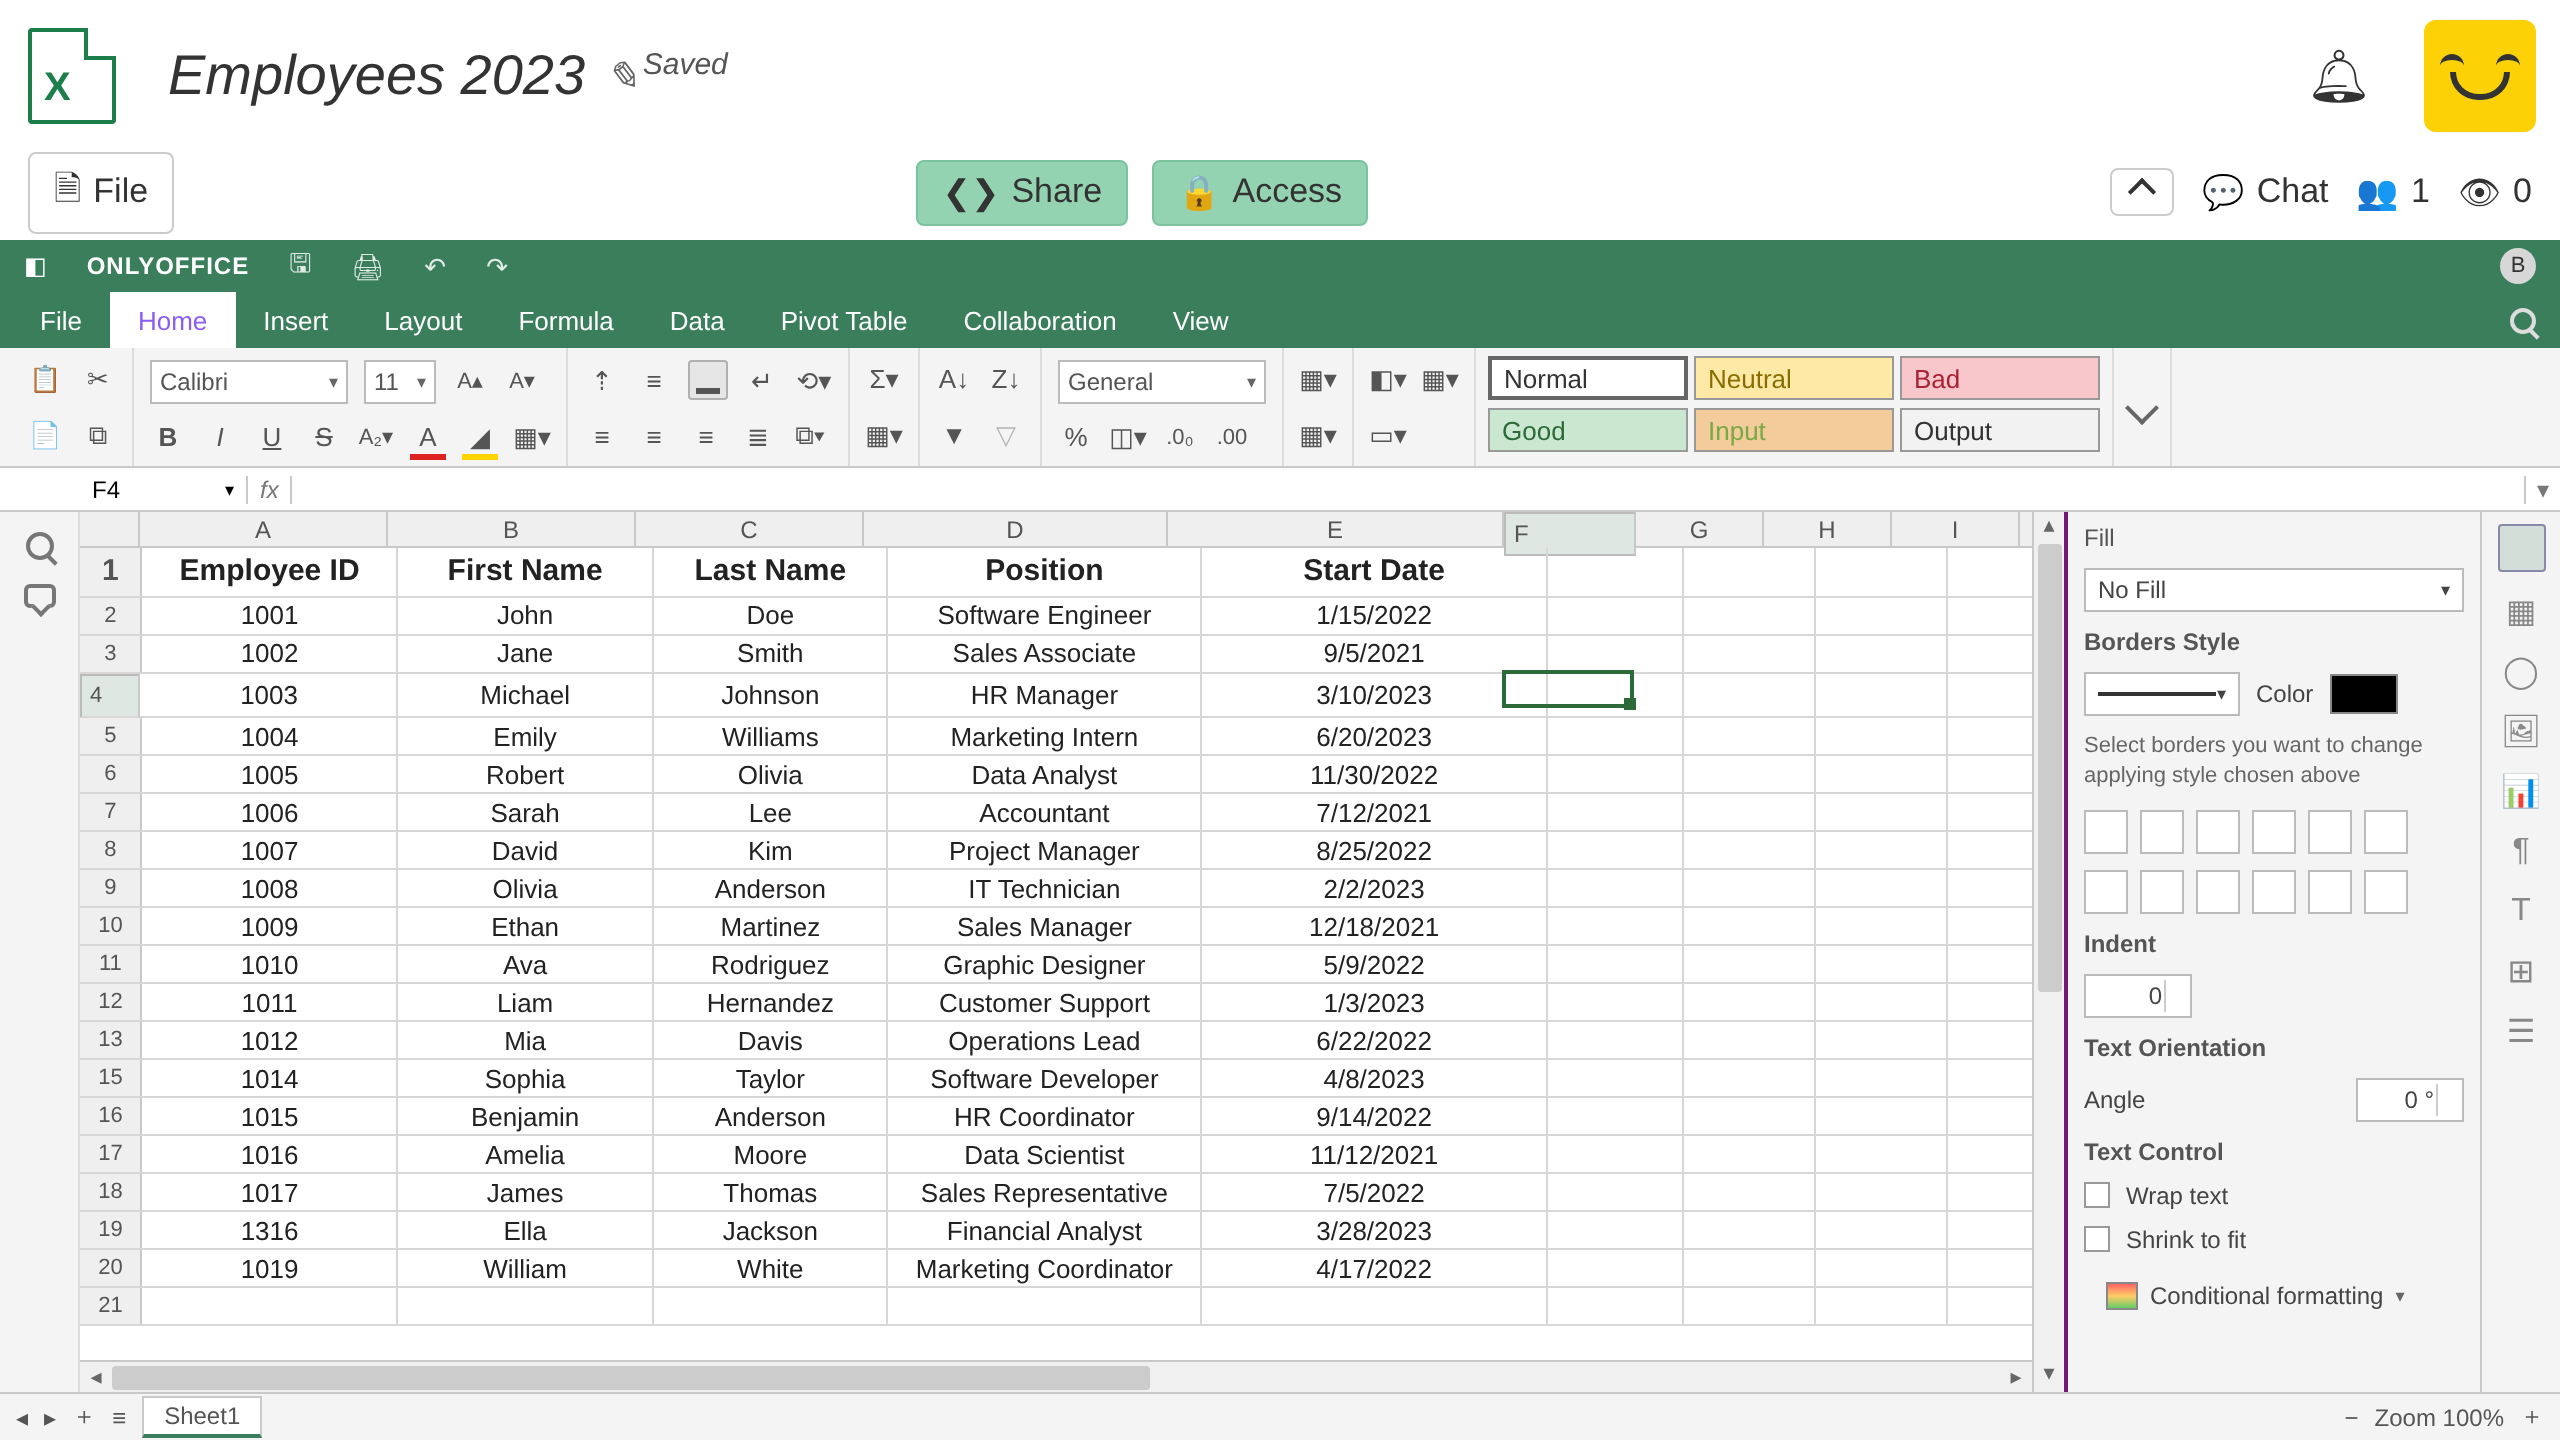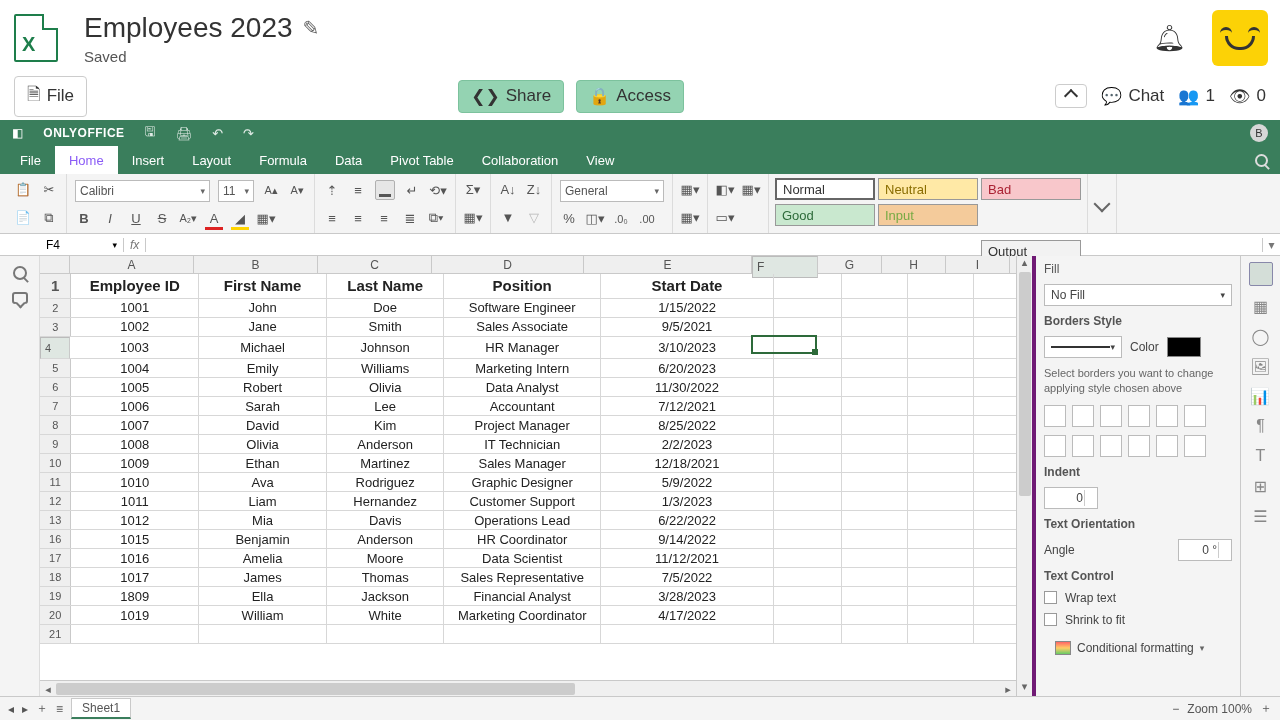--- a/index.html
+++ b/index.html
@@ -3,21 +3,21 @@
 <meta charset="utf-8">
 <style>
   * { box-sizing: border-box; margin: 0; padding: 0; font-family: "Segoe UI", Arial, sans-serif; }
   html, body { width: 1280px; height: 720px; background: #fff; overflow: hidden; }
 
   
   .top-header { display: flex; align-items: center; height: 72px; padding: 4px 12px 0 14px; }
   .xl-icon { width: 44px; height: 48px; position: relative; border: 2px solid #1e7e4b; border-radius: 2px; }
   .xl-icon:before { content:""; position:absolute; top:-2px; right:-2px; width:14px; height:14px; background:#fff; border-bottom:2px solid #1e7e4b; border-left:2px solid #1e7e4b; }
   .xl-icon .x { position:absolute; bottom:4px; left:6px; font-weight:700; color:#1e7e4b; font-size:20px; }
-  .title-block { margin-left: 26px; display:flex; flex-direction:column; gap:2px; }
+  .title-block { margin-left: 26px; display:flex; flex-direction:row; gap:2px;font-style:italic; }
   .doc-title { font-size: 28px; font-weight: 400; color:#333; display:flex; align-items: center; gap:10px;}
   .pencil { font-size: 20px; color:#666; }
   .saved { font-size: 15px; color:#555; margin-top:2px; }
   .top-header .spacer { flex:1; }
   .bell { font-size: 26px; color:#333; margin-right: 26px; }
   .smiley { width:56px; height:56px; background:#fcd206; border-radius:6px; display:flex; flex-direction:column; align-items:center; justify-content:center; }
   .smiley .eyes { display:flex; gap:16px; margin-bottom:3px;}
   .smiley .eye { width:12px; height:6px; border-top:3px solid #333; border-radius: 8px 8px 0 0;}
   .smiley .mouth { width:30px; height:14px; border-bottom:3px solid #333; border-left:3px solid #333; border-right:3px solid #333; border-radius:0 0 18px 18px;}
 
@@ -44,42 +44,42 @@
   .menu .msearch { margin-left:auto; padding:0 12px; display:flex; align-items:center;}
   .mag { width:13px; height:13px; border:2px solid #ddd; border-radius:50%; position:relative;}
   .mag:after{content:""; position:absolute; width:6px; height:2px; background:#ddd; bottom:-3px; right:-4px; transform:rotate(45deg);}
 
   
   .ribbon { height: 60px; background:#f4f4f4; border-bottom:1px solid #c9c9c9; display:flex; align-items:stretch; padding:0 6px; font-size:12px; color:#555;}
   .rgroup { display:flex; flex-direction:column; justify-content: space-around; padding:3px 8px; border-right:1px solid #dcdcdc; gap:3px;}
   .rrow { display:flex; align-items:center; gap:8px; }
   .sel { height:22px; border:1px solid #bbb; background:#fff; padding:0 4px; display:flex; align-items:center; justify-content:space-between; font-size:12px;}
   .sel .dd { font-size:9px; color:#666;}
-  .font-sel { width:135px;} .size-sel{ width:36px;} .gen-sel{width:104px;}
+  .font-sel { width:99px;} .size-sel{ width:36px;} .gen-sel{width:104px;}
   .ic { width:18px; height:18px; display:inline-flex; align-items:center; justify-content:center; font-size:13px; color:#555;}
   .ic.sm{font-size:11px;}
   .ic.u{ text-decoration: underline;}
   .ic.s{ text-decoration: line-through;}
   .ic.bold{ font-weight:700;}
   .ic.it{ font-style:italic;}
   .valign-bot { position:relative; width:20px; height:20px; border:1px solid #b0b0b0; background:#e6e6e6; border-radius:2px;}
   .valign-bot:after{ content:""; position:absolute; bottom:2px; left:3px; right:3px; height:3px; background:#555;}
   .color-under { position:relative;}
   .color-under:after{content:""; position:absolute; bottom:-2px; left:0; right:0; height:3px; background:#d22;}
   .color-under.y:after{ background:#ffd400;}
 
   .styles { display:flex; flex-direction:column; gap:4px; padding:4px 6px; border-right:1px solid #dcdcdc;}
   .srow{ display:flex; gap:3px;}
   .stylebox{ width:100px; height:22px; border:1px solid #999; font-size:13px; display:flex; align-items:center; padding:0 6px; color:#333;}
   .sb-normal{ background:#fff; border:2px solid #666;}
   .sb-neutral{ background:#ffe9a6; color:#8a6d00;}
   .sb-bad{ background:#f8c7cb; color:#a23;}
   .sb-good{ background:#c9e8cf; color:#2d6a3a;}
   .sb-input{ background:#f4cb9b; color:#7a4;}
-  .sb-output{ background:#f2f2f2; color:#333;margin-top:36px;}
+  .sb-output{ background:#f2f2f2; color:#333;}
 
   .styles-dd{ display:flex; align-items:center; padding:0 8px; border-right:1px solid #dcdcdc;}
   .chev{ width:12px; height:12px; border-right:2px solid #666; border-bottom:2px solid #666; transform:rotate(45deg);}
 
   
   .fxbar{ height:22px; border-bottom:1px solid #c9c9c9; display:flex; align-items:center; font-size:12px; background:#fff;}
   .namebox{ width:84px; border-right:1px solid #c9c9c9; padding:0 6px; display:flex; align-items:center; justify-content:space-between; margin-left:40px;}
   .fx { font-style:italic; padding:0 6px; color:#777; border-right:1px solid #c9c9c9;}
   .fxinput{ flex:1; padding:0 6px;}
   .fxexpand{ width:18px; text-align:center; color:#777; border-left:1px solid #c9c9c9;}
@@ -114,21 +114,21 @@
   .hscroll .larr,.hscroll .rarr{ width:16px; text-align:center; font-size:11px; color:#666; line-height:16px;}
   .hscroll .track{ flex:1; position:relative;}
   .hscroll .thumb{ position:absolute; left:0; top:2px; height:12px; width:55%; background:#ccc; border-radius:2px;}
 
   .vscroll{ width:16px; border-left:1px solid #c9c9c9; background:#f0f0f0; display:flex; flex-direction:column;}
   .vscroll .arr{ height:16px; text-align:center; font-size:11px; color:#666;}
   .vscroll .track{ flex:1; position:relative;}
   .vscroll .thumb{ position:absolute; top:0; left:2px; width:12px; height:55%; background:#ccc; border-radius:2px;}
 
   
-  .sidepanel{ width:208px; border-left:4px solid #701a75; background:#f4f4f4; padding:6px 8px; font-size:12px; color:#444; display:flex; flex-direction:column; gap:8px; overflow:hidden;}
+  .sidepanel{ width:208px; border-left:2px solid #701a75; background:#f4f4f4; padding:6px 8px; font-size:12px; color:#444; display:flex; flex-direction:column; gap:8px; overflow:hidden;}
   .sp-label{ font-size:12px; color:#555;}
   .sp-select{ height:22px; border:1px solid #bbb; background:#fff; display:flex; align-items:center; justify-content:space-between; padding:0 6px; font-size:12px;}
   .sp-row{ display:flex; align-items:center; gap:8px;}
   .sp-line{ width:78px; height:22px; border:1px solid #bbb; background:#fff; display:flex; align-items:center; justify-content:space-between; padding:0 6px;}
   .sp-line .bar{ height:2px; flex:1; background:#333;}
   .swatch{ width:34px; height:20px; background:#000; border:1px solid #888;}
   .sp-note{ font-size:11px; color:#666; line-height:1.4;}
   .bgrid{ display:flex; gap:6px;}
   .bic{ width:22px; height:22px; border:1px solid #bbb; background:#fff; position:relative;}
   .num-spin{ width:54px; height:22px; border:1px solid #bbb; background:#fff; display:flex; align-items:center; justify-content:flex-end; padding-right:14px; position:relative; font-size:12px;}
@@ -547,20 +547,32 @@
               <td>Mia</td>
               <td>Davis</td>
               <td>Operations Lead</td>
               <td>6/22/2022</td>
               <td class="empty"></td>
               <td class="empty"></td>
               <td class="empty"></td>
               <td class="empty"></td>
             </tr>
             <tr>
+              <td class="rh">15</td>
+              <td>1014</td>
+              <td>Sophia</td>
+              <td>Taylor</td>
+              <td>Software Developer</td>
+              <td>4/8/2023</td>
+              <td class="empty"></td>
+              <td class="empty"></td>
+              <td class="empty"></td>
+              <td class="empty"></td>
+            </tr>
+            <tr>
               <td class="rh">16</td>
               <td>1015</td>
               <td>Benjamin</td>
               <td>Anderson</td>
               <td>HR Coordinator</td>
               <td>9/14/2022</td>
               <td class="empty"></td>
               <td class="empty"></td>
               <td class="empty"></td>
               <td class="empty"></td>
@@ -584,21 +596,21 @@
               <td>Thomas</td>
               <td>Sales Representative</td>
               <td>7/5/2022</td>
               <td class="empty"></td>
               <td class="empty"></td>
               <td class="empty"></td>
               <td class="empty"></td>
             </tr>
             <tr>
               <td class="rh">19</td>
-              <td>1809</td>
+              <td>1316</td>
               <td>Ella</td>
               <td>Jackson</td>
               <td>Financial Analyst</td>
               <td>3/28/2023</td>
               <td class="empty"></td>
               <td class="empty"></td>
               <td class="empty"></td>
               <td class="empty"></td>
             </tr>
             <tr>

